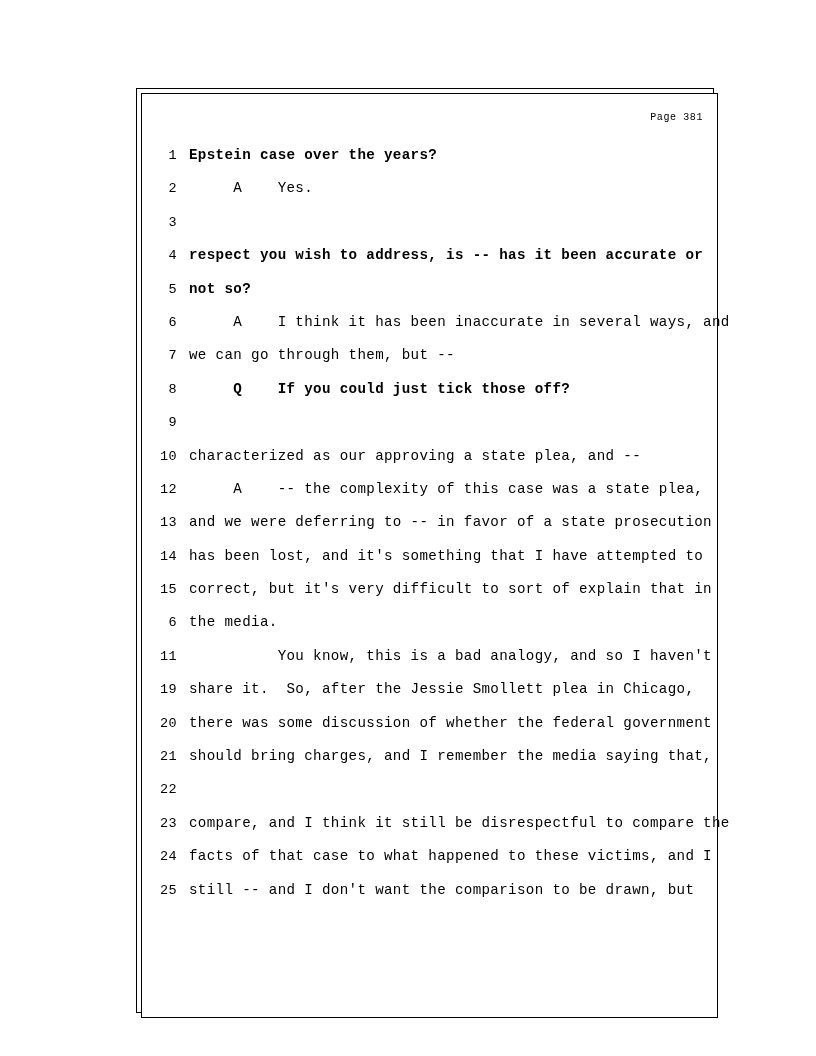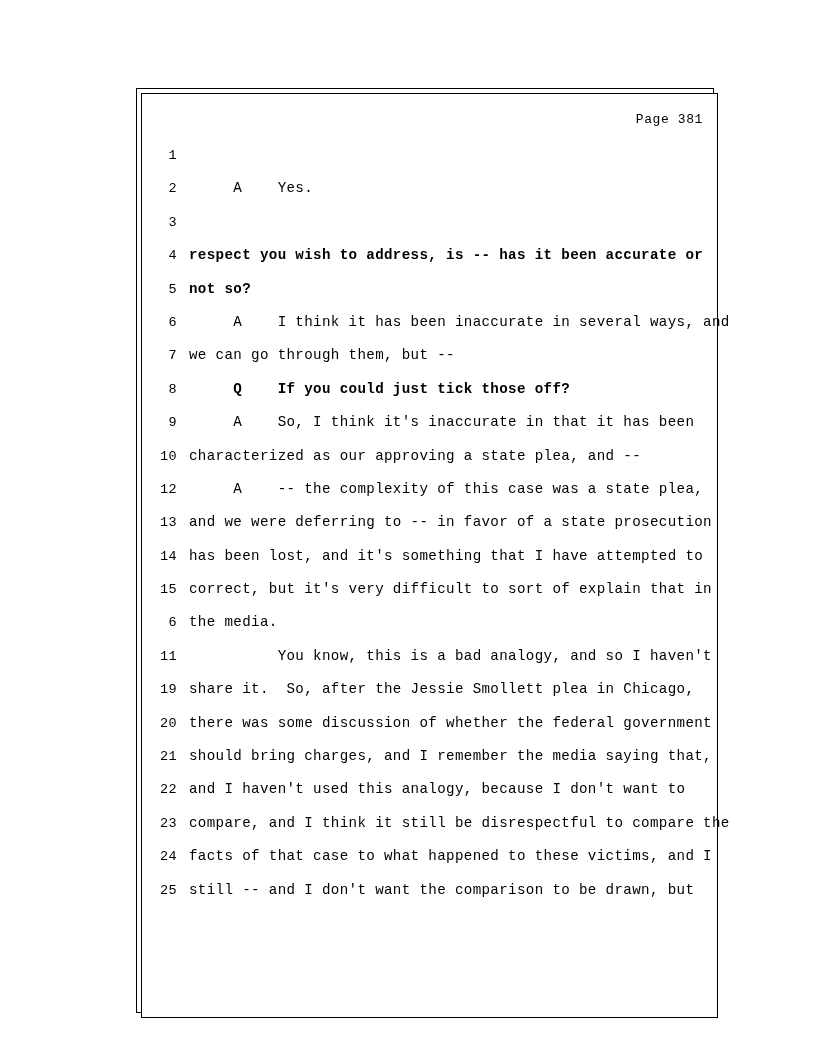--- a/index.html
+++ b/index.html
@@ -43,21 +43,21 @@
     background: #ffffff;
   }
   .page-header {
     position: absolute;
     left: 141px;
     top: 112px;
     width: 570px;
     text-align: right;
     padding-right: 8px;
     box-sizing: border-box;
-    font-size: 13px;
+    font-size: 10px;
     letter-spacing: 0.6px;
   }
   .lines {
     position: absolute;
     left: 141px;
     top: 139px;
     width: 577px;
   }
   .line {
     position: relative;
@@ -84,37 +84,37 @@
   }
 </style>
 </head>
 <body>
 
 <div class="page">
   <div class="frame-outer"></div>
   <div class="frame-inner"></div>
   <div class="page-header">Page 381</div>
   <div class="lines">
-      <div class="line"><span class="num">1</span></div>
+      <div class="line"><span class="num">1</span><span class="txt bold">Epstein case over the years?</span></div>
       <div class="line"><span class="num">2</span><span class="txt">     A    Yes.</span></div>
       <div class="line"><span class="num">3</span></div>
       <div class="line"><span class="num">4</span><span class="txt bold">respect you wish to address, is -- has it been accurate or</span></div>
       <div class="line"><span class="num">5</span><span class="txt bold">not so?</span></div>
       <div class="line"><span class="num">6</span><span class="txt">     A    I think it has been inaccurate in several ways, and</span></div>
       <div class="line"><span class="num">7</span><span class="txt">we can go through them, but --</span></div>
       <div class="line"><span class="num">8</span><span class="txt bold">     Q    If you could just tick those off?</span></div>
-      <div class="line"><span class="num">9</span><span class="txt">     A    So, I think it's inaccurate in that it has been</span></div>
+      <div class="line"><span class="num">9</span></div>
       <div class="line"><span class="num">10</span><span class="txt">characterized as our approving a state plea, and --</span></div>
       <div class="line"><span class="num">12</span><span class="txt">     A    -- the complexity of this case was a state plea,</span></div>
       <div class="line"><span class="num">13</span><span class="txt">and we were deferring to -- in favor of a state prosecution</span></div>
       <div class="line"><span class="num">14</span><span class="txt">has been lost, and it's something that I have attempted to</span></div>
       <div class="line"><span class="num">15</span><span class="txt">correct, but it's very difficult to sort of explain that in</span></div>
       <div class="line"><span class="num">6</span><span class="txt">the media.</span></div>
       <div class="line"><span class="num">11</span><span class="txt">          You know, this is a bad analogy, and so I haven't</span></div>
       <div class="line"><span class="num">19</span><span class="txt">share it.  So, after the Jessie Smollett plea in Chicago,</span></div>
       <div class="line"><span class="num">20</span><span class="txt">there was some discussion of whether the federal government</span></div>
       <div class="line"><span class="num">21</span><span class="txt">should bring charges, and I remember the media saying that,</span></div>
-      <div class="line"><span class="num">22</span><span class="txt">and I haven't used this analogy, because I don't want to</span></div>
+      <div class="line"><span class="num">22</span></div>
       <div class="line"><span class="num">23</span><span class="txt">compare, and I think it still be disrespectful to compare the</span></div>
       <div class="line"><span class="num">24</span><span class="txt">facts of that case to what happened to these victims, and I</span></div>
       <div class="line"><span class="num">25</span><span class="txt">still -- and I don't want the comparison to be drawn, but</span></div>
     </div>
 </div>
 
 </body></html>

